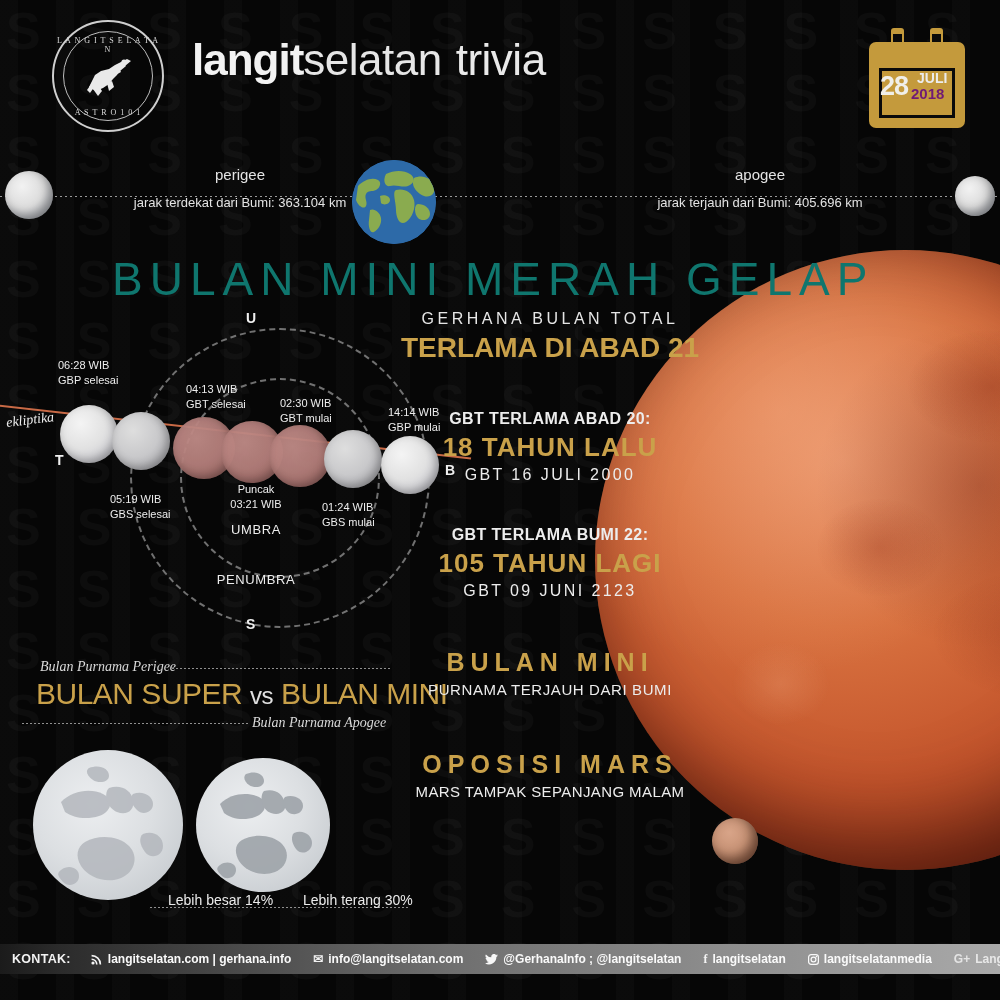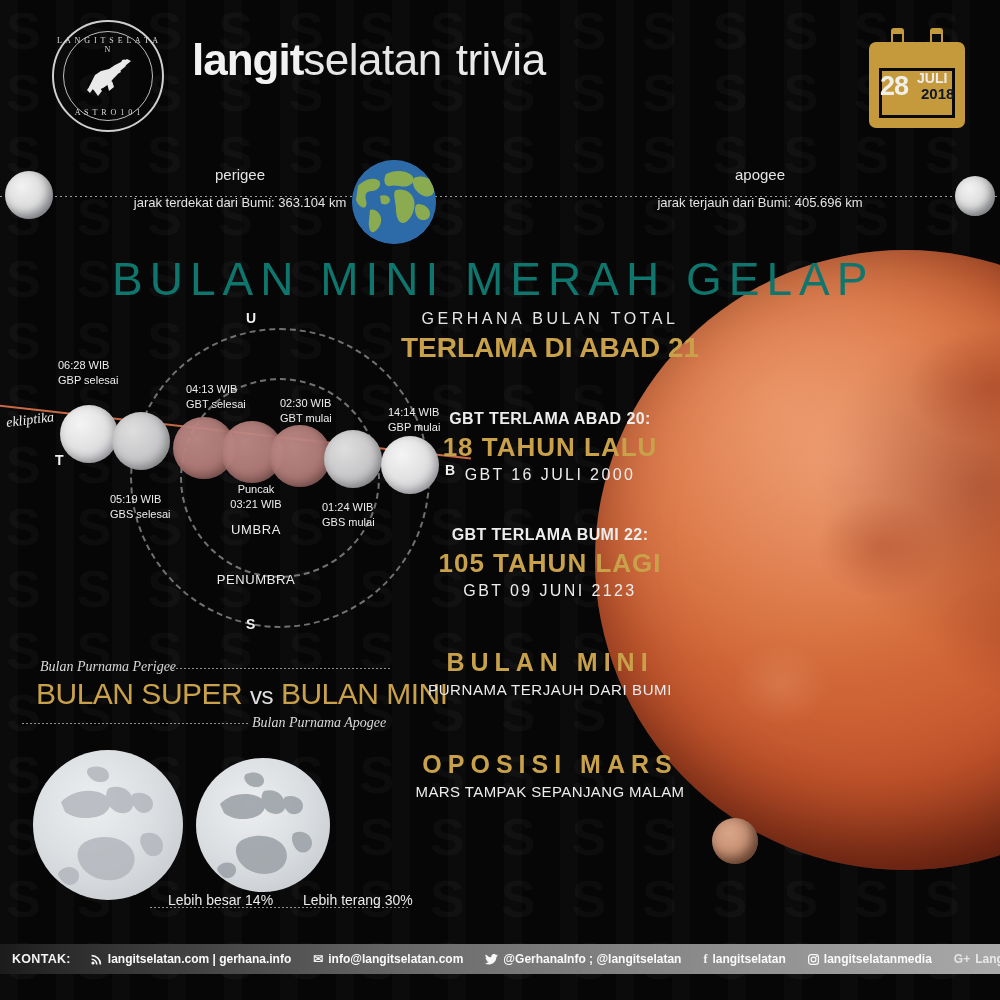--- a/index.html
+++ b/index.html
@@ -89,21 +89,21 @@
   #calendar .tab.r { left:61px; }
   #calendar .tab .notch { position:absolute; left:2px; top:6px; width:9px; height:10px; background:#0a0a0a; }
   #calendar .cal-day {
     position:absolute; left:11px; top:31px; font-size:27px; font-weight:bold; color:#f0efe9;
     line-height:27px; letter-spacing:-1px;
   }
   #calendar .cal-mon {
     position:absolute; left:48px; top:29px; font-size:14px; font-weight:bold; color:#ececec; line-height:14px;
   }
   #calendar .cal-yr {
-    position:absolute; left:52px; top:44px; font-size:15px; font-weight:bold; color:#0f172a; line-height:15px;
+    position:absolute; left:42px; top:44px; font-size:15px; font-weight:bold; color:#701a75; line-height:15px;
   }
   .orbitline {
     position:absolute; top:196px; height:1px; width:100%;
     background-image: linear-gradient(to right, #9a9a9a 50%, rgba(0,0,0,0) 0%);
     background-size: 5px 1px; background-repeat: repeat-x;
     z-index:4;
   }
   .moon-small {
     position:absolute; border-radius:50%; z-index:6;
     background: radial-gradient(circle at 36% 32%, #f2f2f2 0%, #dcdcdc 48%, #b9bcc2 78%, #9aa0a8 100%);

